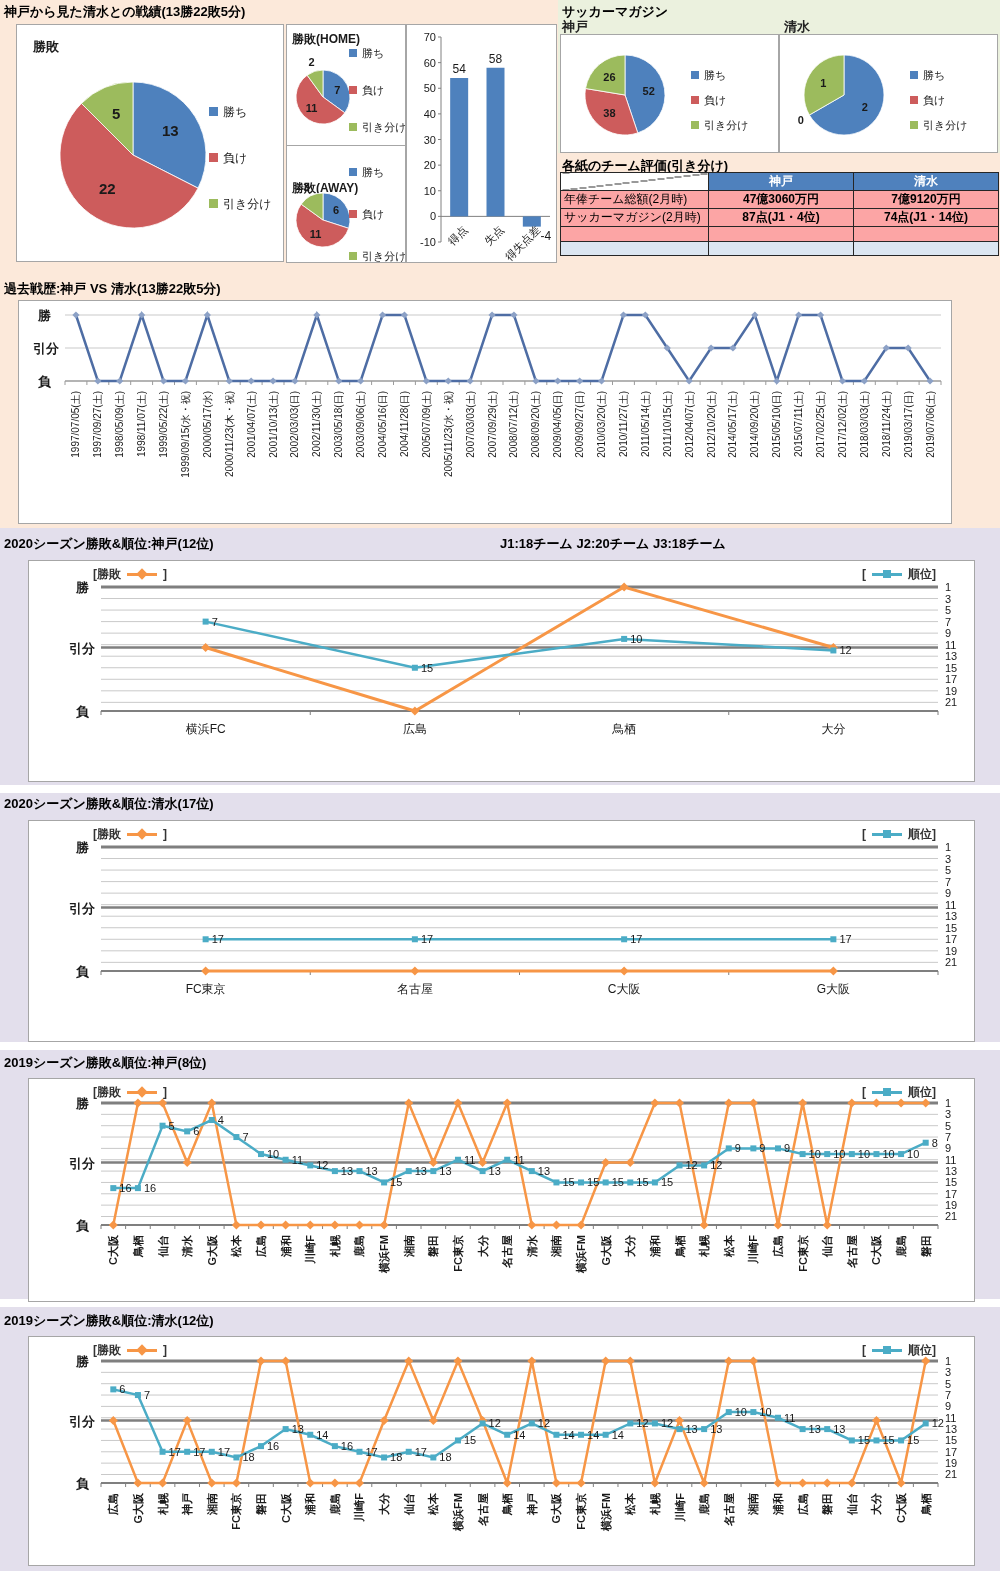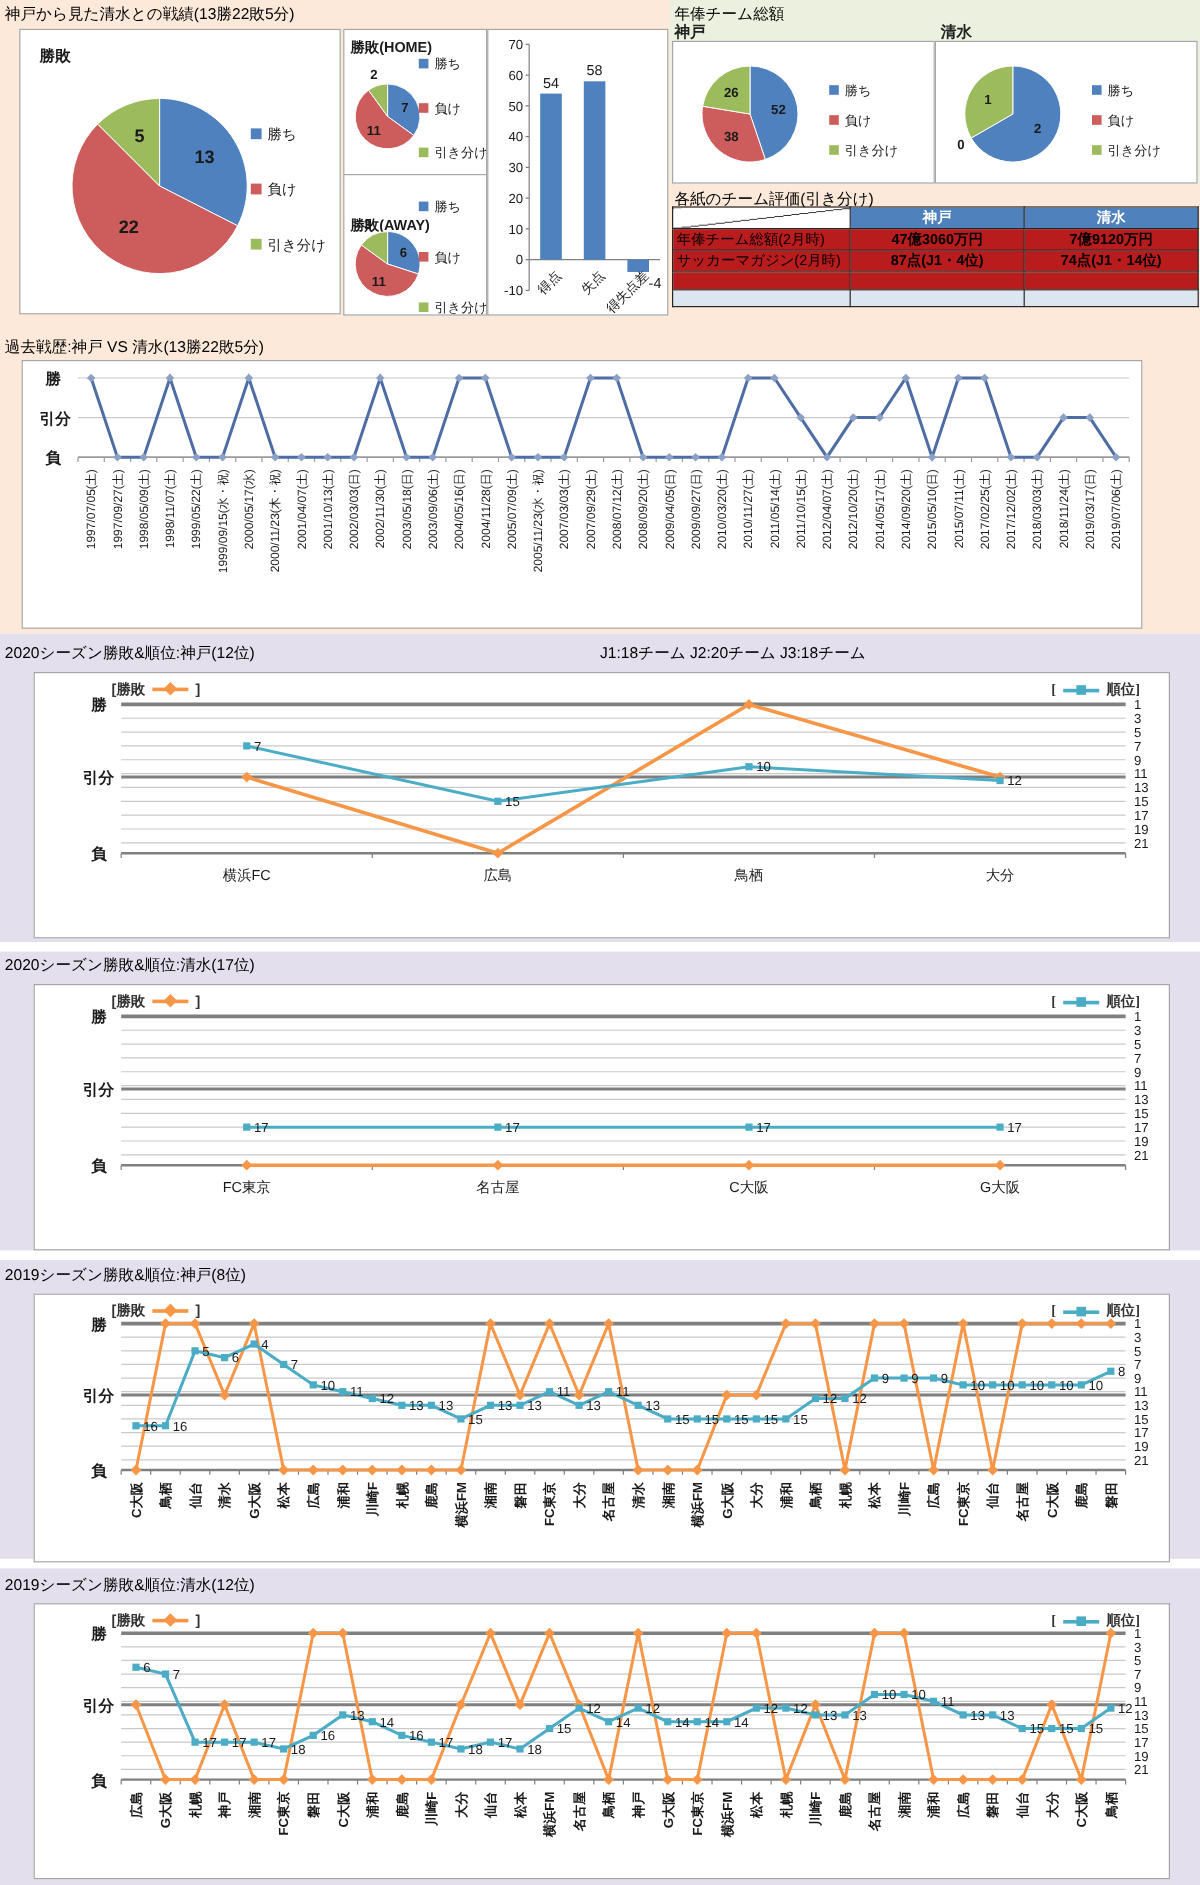--- a/index.html
+++ b/index.html
@@ -1,34 +1,34 @@
 <!DOCTYPE html>
 <html><head>
 <meta charset="utf-8">
 <style>
   html,body{margin:0;padding:0;width:1000px;height:1571px;overflow:hidden;background:#fff;
     font-family:"Liberation Sans","DejaVu Sans",sans-serif;}
   .canvas{position:relative;width:1000px;height:1571px;}
   .bg{position:absolute;}
-  .sec-title{position:absolute;font-size:13px;font-weight:normal;color:#000;white-space:nowrap;}
+  .sec-title{position:absolute;font-size:13px;font-weight:bold;color:#000;white-space:nowrap;}
   .sub-label{position:absolute;font-size:13px;font-weight:bold;color:#222;white-space:nowrap;}
   .cbox{position:absolute;background:#fff;border:1px solid #A6A6A6;box-sizing:border-box;}
   .cbox [data-chart]{position:absolute;left:0;top:0;}
   svg{display:block;}
   svg text{font-family:"Liberation Sans","DejaVu Sans",sans-serif;}
   .lg{position:absolute;top:5px;font-size:12px;font-weight:bold;color:#333;z-index:5;margin-left:44px;}
-  .lgl{left:20px;}.lgr{right:24px;font-family:Liberation Serif, serif;}
+  .lgl{left:20px;}.lgr{right:38px;}
   .mk{display:inline-block;width:30px;height:3px;vertical-align:middle;margin:0 6px;position:relative;}
   .mko{background:#F79646;}
   .mkt{background:#4BACC6;}
   .mko i{position:absolute;left:11px;top:-3px;width:8px;height:8px;background:#F79646;transform:rotate(45deg);}
   .mkt i{position:absolute;left:11px;top:-3px;width:8px;height:8px;background:#4BACC6;}
   table.ratings{position:absolute;left:560px;top:172px;width:438px;border-collapse:collapse;table-layout:fixed;}
   table.ratings td{border:1px solid #262626;font-size:12px;color:#000;height:17px;padding:0 3px;
-    overflow:hidden;white-space:nowrap;background:#b91c1c;}
+    overflow:hidden;white-space:nowrap;background:#fca5a5;}
   table.ratings td.th{background:#4F81BD;color:#fff;font-weight:bold;text-align:center;}
   table.ratings td.diag{background:linear-gradient(to bottom right,#fff 48.8%,#333 48.8%,#333 51.2%,#fff 51.2%);}
   table.ratings td.rv{font-weight:bold;text-align:center;}
   table.ratings td.empty1{height:14px;}
   table.ratings td.empty2{height:13px;background:#DCE6F1;}
 </style>
 </head>
 <body>
 
 <div class="canvas">
@@ -127,21 +127,21 @@
           <rect x="79.5" y="42.75" width="18" height="148.625" fill="#4E81BD"></rect>
           <text x="88.5" y="37.75" fill="#1a1a1a" font-size="12" text-anchor="middle">58</text>
           <text x="97.5" y="205.375" fill="#1a1a1a" font-size="11" text-anchor="end" transform="rotate(-45 97.5 205.375)">失点</text>
           <rect x="115.83333333333333" y="191.375" width="18" height="10.25" fill="#4E81BD"></rect>
           <text x="138.83333333333331" y="214.625" fill="#1a1a1a" font-size="12" text-anchor="middle">-4</text>
           <text x="133.83333333333331" y="205.375" fill="#1a1a1a" font-size="11" text-anchor="end" transform="rotate(-45 133.83333333333331 205.375)">得失点差</text>
         </svg>
       </div>
   </div>
 
-  <div class="sec-title" style="left:562px;top:3px">年俸チーム総額</div>
+  <div class="sec-title" style="left:562px;top:3px">サッカーマガジン</div>
   <div class="sub-label" style="left:562px;top:18px">神戸</div>
   <div class="sub-label" style="left:784px;top:18px">清水</div>
   <div class="cbox" style="left:560px;top:34px;width:219px;height:119px">
     <div data-chart="pie-noe-kobe">
         <svg width="217" height="117">
           <path d="M64,60 L64,20 A40,40 0 0 1 76.77206120543921,97.9061268473121 Z" fill="#4E81BD" stroke="#fff" stroke-width="0.8"></path>
           <path d="M64,60 L76.77206120543921,97.9061268473121 A40,40 0 0 1 24.526939098338957,53.52872013788939 Z" fill="#CD5C5C" stroke="#fff" stroke-width="0.8"></path>
           <path d="M64,60 L24.526939098338957,53.52872013788939 A40,40 0 0 1 63.99999999999999,20 Z" fill="#9CBB5D" stroke="#fff" stroke-width="0.8"></path>
           <text x="87.68383654099662" y="60.11723208273364" fill="#1a1a1a" font-size="11" font-weight="bold" text-anchor="middle">52</text>
           <text x="48.46272916523613" y="82.29188932306327" fill="#1a1a1a" font-size="11" font-weight="bold" text-anchor="middle">38</text>

